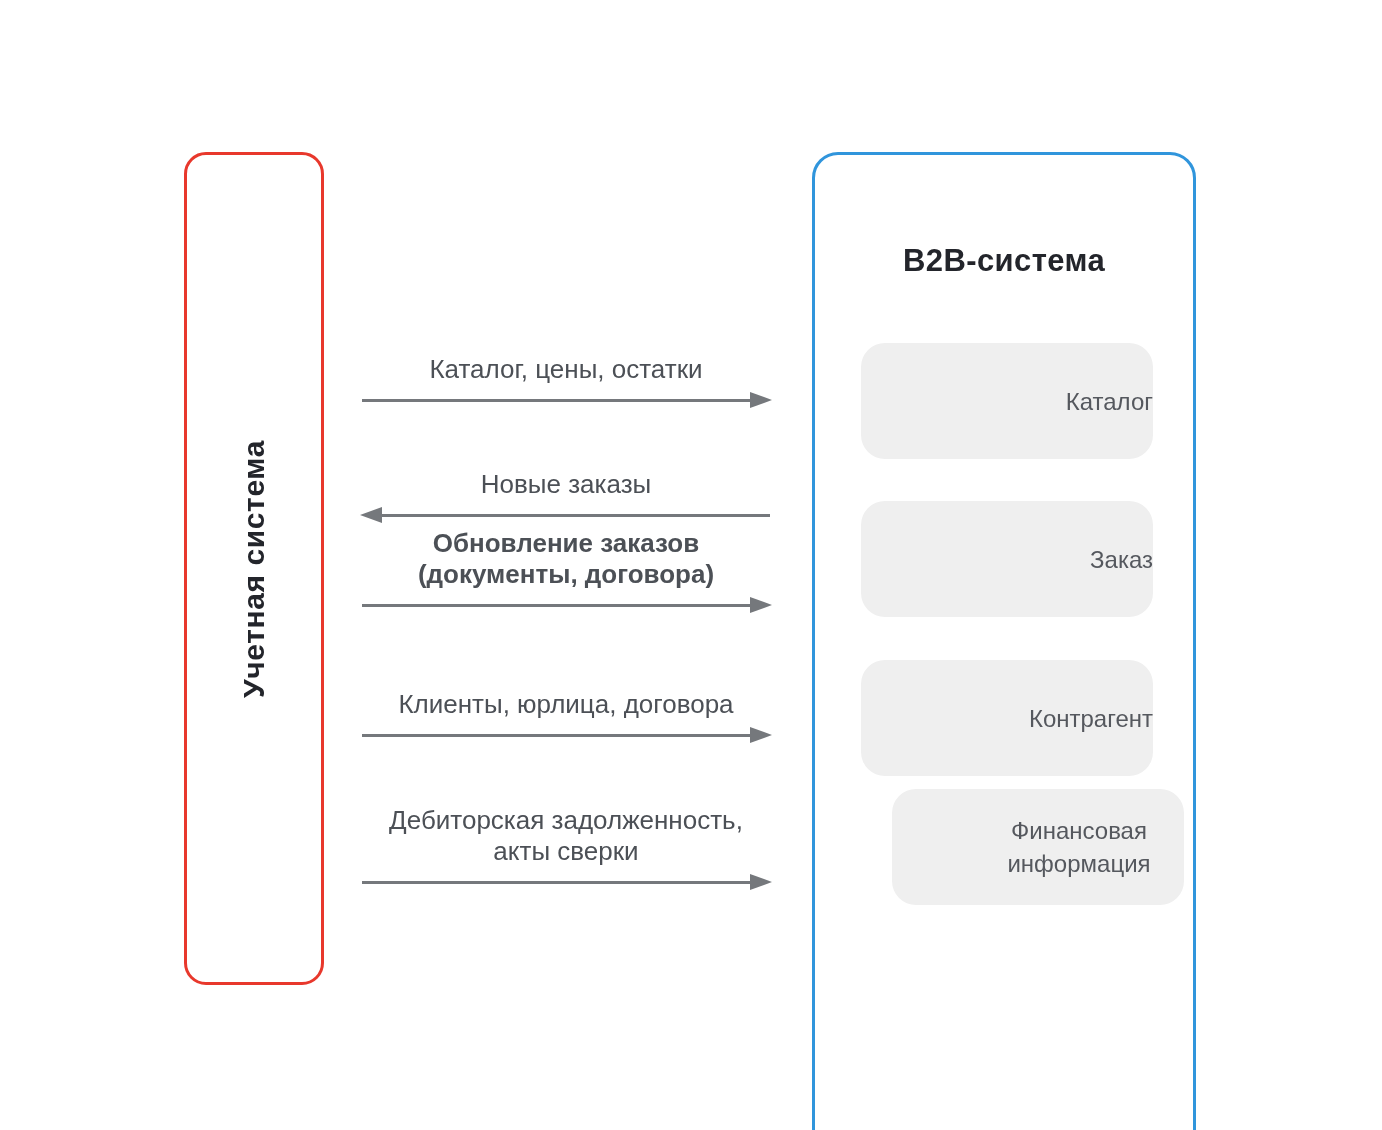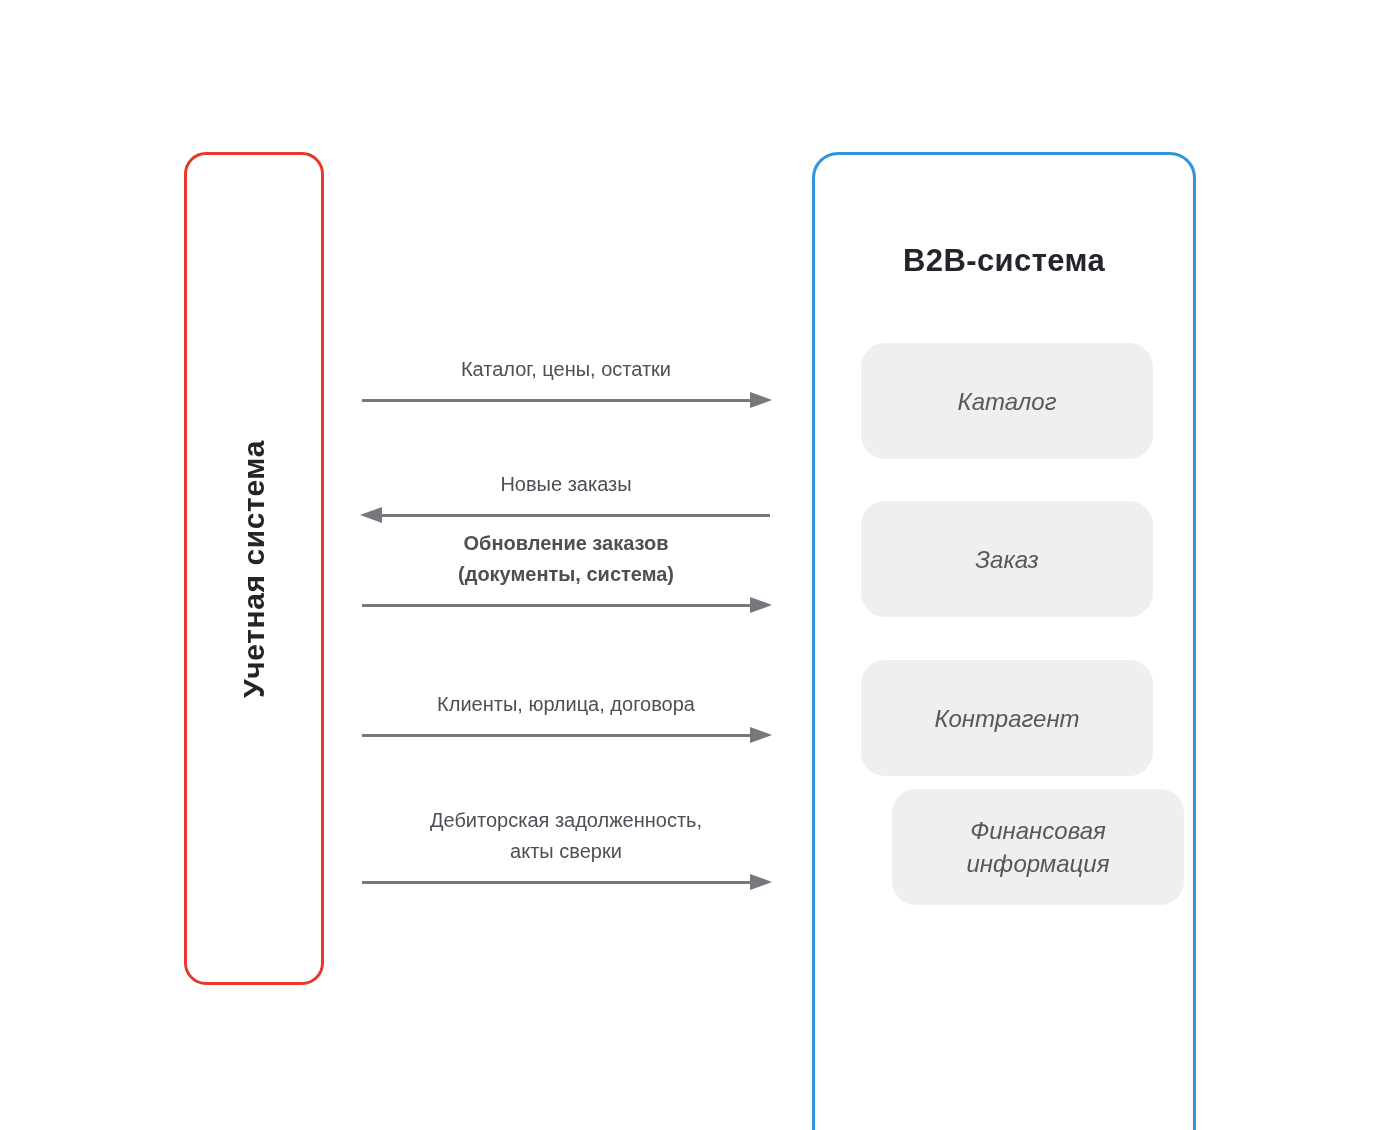--- a/index.html
+++ b/index.html
@@ -37,21 +37,21 @@
     border:3px solid var(--accent-blue);border-radius:26px;background:#ffffff;
   }
   .b2b-title{
     position:absolute;top:88px;left:0;width:100%;
     text-align:center;font-size:31px;font-weight:800;
     letter-spacing:0.4px;color:var(--text-dark);
   }
   .module{
     position:absolute;left:46px;width:292px;height:116px;
     background:var(--module-bg);border-radius:24px;
-    display:flex;align-items:center;justify-content:center;font-style:italic;
+    display:flex;align-items:center;justify-content:flex-end;
   }
   .module span{
     font-size:24px;line-height:33px;color:var(--module-text);
     text-align:center;max-width:210px;
   }
   .module-1{top:188px;}
   .module-2{top:346px;}
   .module-3{top:505px;}
   .module-4{top:634px;margin-left:31px;}
 
@@ -59,21 +59,21 @@
   .flow{
     position:absolute;left:362px;width:408px;
     display:flex;flex-direction:column;
   }
   .flow-1{top:354px;}
   .flow-2{top:469px;}
   .flow-3{top:528px;font-weight:bold;}
   .flow-4{top:677px;margin-top:12px;}
   .flow-5{top:805px;}
   .flow-label{
-    text-align:center;font-size:20px;line-height:31px;color:var(--text-gray);
+    text-align:center;font-size:26px;line-height:31px;color:var(--text-gray);
   }
   .flow-label span{display:block;}
   .arrow{position:relative;height:16px;margin-top:7px;}
   .arrow .line{
     position:absolute;left:0;right:4px;top:6.5px;height:3px;
     background:var(--arrow-gray);
   }
   .arrow .head{
     position:absolute;top:0;width:0;height:0;
     border-top:8px solid transparent;border-bottom:8px solid transparent;
@@ -113,21 +113,21 @@
     </div>
     <div class="arrow dir-left">
       <div class="line"></div>
       <div class="head"></div>
     </div>
   </div>
 
   <div class="flow flow-3">
     <div class="flow-label">
       <span>Обновление заказов</span>
-      <span>(документы, система)</span>
+      <span>(документы, договора)</span>
     </div>
     <div class="arrow dir-right">
       <div class="line"></div>
       <div class="head"></div>
     </div>
   </div>
 
   <div class="flow flow-4">
     <div class="flow-label">
       <span>Клиенты, юрлица, договора</span>

